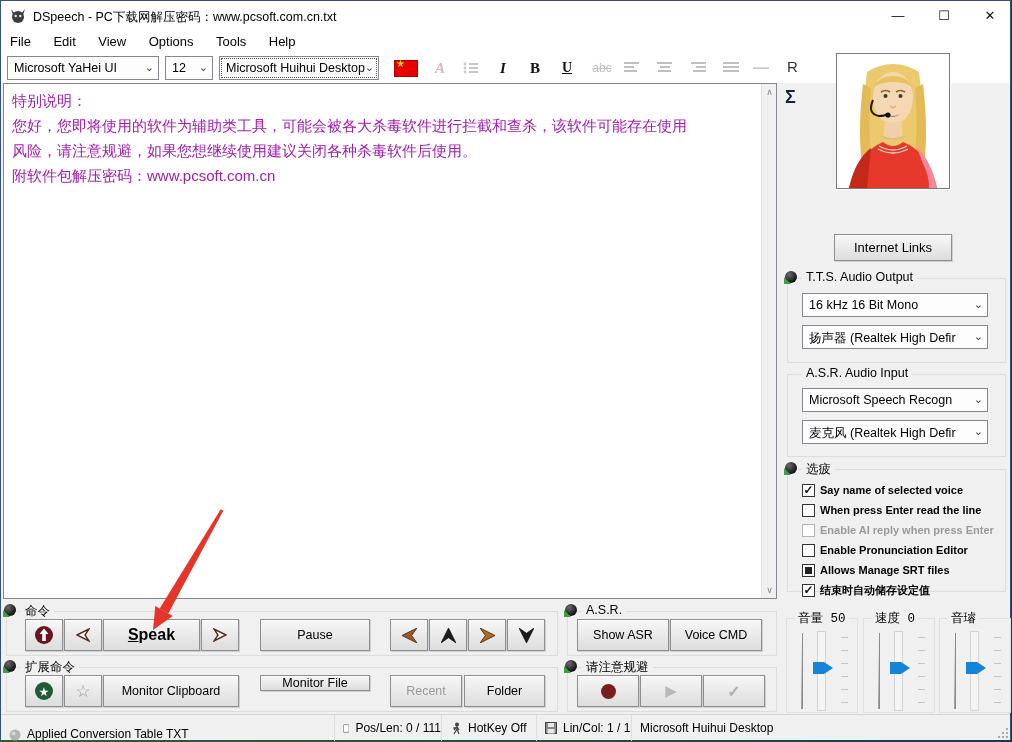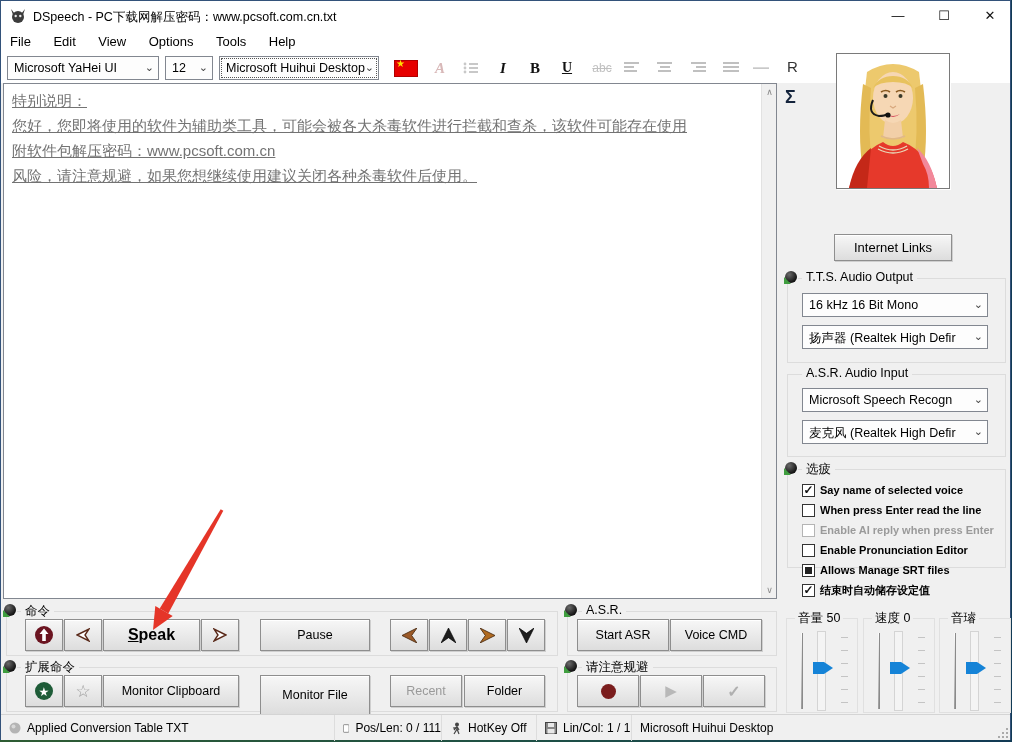--- a/index.html
+++ b/index.html
@@ -37,21 +37,21 @@
   .glyph-A { font-family:"Liberation Serif", serif; font-style:italic; font-weight:bold; font-size:15px; color:#d8b8b8; }
   .align-ic { width:16px; height:12px; display:block; }
   .align-ic rect { fill:#c0c0c0; }
   .list-ic rect { fill:#c8c8c8; } .list-ic circle { fill:#c8c8c8; }
 
   .r-label { left:786px; top:57px; font-size:15px; color:#333; }
   .sigma-label { left:784px; top:86px; font-size:18px; font-weight:bold; color:#14243c; }
 
   
   .editor { left:2px; top:82px; width:774px; height:516px; background:#fff; border:1px solid #828790; }
-  .editor-text { position:absolute; left:8px; top:4px; right:22px; font-size:15px; line-height:25px; color:#737373;text-decoration:underline; }
+  .editor-text { position:absolute; left:8px; top:4px; right:22px; font-size:15px; line-height:25px; color:#a21caf; }
   .scrollbar { position:absolute; right:0; top:0; width:15px; height:514px; background:#f0f0f0; border-left:1px solid #e2e2e2; }
   .sb-arrow { position:absolute; left:0; width:15px; height:16px; color:#8a8a8a; font-size:9px; text-align:center; line-height:16px; }
 
   
   .charbox { left:835px; top:52px; width:114px; height:136px; background:#fff; border:1px solid #7a7a7a; box-shadow:1px 1px 0 #fff; }
   .btn { position:absolute; background:linear-gradient(#f7f7f7,#ddd); border:1px solid #8e8e8e;
          box-shadow:inset 0 1px 0 #fff, 1px 1px 0 #cfcfcf; font-size:12.5px; color:#000;
          display:flex; align-items:center; justify-content:center; white-space:nowrap; }
   .btn.big-label { font-size:13px; }
   .btn.disabled { color:#9a9a9a; }
@@ -74,33 +74,33 @@
   .cbox.disabled { border-color:#b4b4b4; }
   .cblabel { font-size:11px; color:#000; white-space:nowrap;font-weight:bold; }
   .cbrow.disabled .cblabel { color:#9a9a9a; }
 
   
   .speak-label { display:block; font-size:16px; font-weight:bold; }
   .speak-label::first-letter { text-decoration:underline; }
   .tri { display:block; }
 
   
-  .sliderbox { position:absolute; border:1px solid #e0e0e0; width:72px; height:95px; }
+  .sliderbox { position:absolute; border:1px solid #e0e0e0; width:72px; height:95px;font-family:Liberation Mono, monospace; }
   .slider-label { position:absolute; top:-9px; left:8px; background:#f0f0f0; padding:0 3px; font-size:12.5px; color:#000; white-space:nowrap; }
   .s-line { position:absolute; left:14px; top:14px; width:2px; height:76px; background:linear-gradient(#fdfdfd,#9a9a9a); border-right:1px solid #8a8a8a; }
   .s-track { position:absolute; left:30px; top:12px; width:9px; height:80px; background:#f4f4f4; border:1px solid #d4d4d4; }
   .s-handle { position:absolute; left:26px; top:43px; width:20px; height:12px; background:#1583d7;
               clip-path:polygon(0 0,55% 0,100% 50%,55% 100%,0 100%); }
   .s-tick { position:absolute; left:54px; width:7px; height:1px; background:#c4c4c4; }
 
   
   .statusbar { left:0; top:713px; width:1009px; height:26px; background:#f0f0f0; border-top:1px solid #d4d4d4; }
   .sb-sec { position:absolute; top:0; height:26px; display:flex; align-items:center; gap:6px; padding-left:8px;
             border-left:1px solid #dddddd; font-size:12px; color:#000; white-space:nowrap; }
-  .sb-sec:first-child { border-left:none; }
+  .sb-sec:first-child { border-left:none;align-items:flex-end; }
   .grip { position:absolute; right:2px; bottom:2px; width:12px; height:12px;
           background:radial-gradient(circle at 3px 11px,#aaa 1px,transparent 1.5px),
                      radial-gradient(circle at 7px 11px,#aaa 1px,transparent 1.5px),
                      radial-gradient(circle at 11px 11px,#aaa 1px,transparent 1.5px),
                      radial-gradient(circle at 7px 7px,#aaa 1px,transparent 1.5px),
                      radial-gradient(circle at 11px 7px,#aaa 1px,transparent 1.5px),
                      radial-gradient(circle at 11px 3px,#aaa 1px,transparent 1.5px); }
 
   .annotation-arrow { left:120px; top:495px; width:130px; height:150px; pointer-events:none; z-index:50; }
 </style>
@@ -210,22 +210,22 @@
     </div>
   </div>
 
   <div class="abs r-label">R</div>
   <div class="abs sigma-label">Σ</div>
 
   <div class="abs editor">
     <div class="editor-text">
       <div>特别说明：</div>
       <div>您好，您即将使用的软件为辅助类工具，可能会被各大杀毒软件进行拦截和查杀，该软件可能存在使用</div>
+      <div>风险，请注意规避，如果您想继续使用建议关闭各种杀毒软件后使用。</div>
       <div>附软件包解压密码：www.pcsoft.com.cn</div>
-      <div>风险，请注意规避，如果您想继续使用建议关闭各种杀毒软件后使用。</div>
     </div>
     <div class="scrollbar">
       <div class="sb-arrow" style="top:0">∧</div>
       <div class="sb-arrow" style="bottom:0">∨</div>
     </div>
   </div>
 
   <div class="abs charbox">
     <svg width="112" height="134" viewBox="0 0 112 134">
       <rect width="112" height="134" fill="#ffffff"></rect>
@@ -274,21 +274,21 @@
     <div class="rp-combo" style="left:14px; top:13px; width:186px">
       <span>Microsoft Speech Recogn</span>
       <span class="chev">⌄</span>
     </div>
     <div class="rp-combo" style="left:14px; top:45px; width:186px">
       <span>麦克风 (Realtek High Defir</span>
       <span class="chev">⌄</span>
     </div>
   </div>
 
-  <div class="groupbox" style="left:786px; top:468px; width:219px; height:99px">
+  <div class="groupbox" style="left:786px; top:468px; width:219px; height:123px">
     <div class="gb-icon">
           <div class="sphere"></div>
         </div>
     <div class="gb-label">选疲</div>
     <div class="cbrow" style="top:11px">
       <span class="cbox checked"></span>
       <span class="cblabel">Say name of selected voice</span>
     </div>
     <div class="cbrow" style="top:31px">
       <span class="cbox"></span>
@@ -367,31 +367,31 @@
     <div class="btn" style="left:18px; top:7px; width:38px; height:32px">
       <svg width="20" height="20" viewBox="0 0 20 20">
         <circle cx="10" cy="10" r="9" fill="#1e5c38"></circle>
         <text x="10" y="14.5" text-anchor="middle" font-size="12" fill="#fff">★</text>
       </svg>
     </div>
     <div class="btn" style="left:57px; top:7px; width:38px; height:32px">
       <span style="color:#9a9a9a; font-size:17px">☆</span>
     </div>
     <div class="btn" style="left:96px; top:7px; width:136px; height:32px">Monitor Clipboard</div>
-    <div class="btn" style="left:253px; top:7px; width:110px; height:40px">Monitor File</div>
+    <div class="btn" style="left:253px; top:7px; width:110px; height:16px">Monitor File</div>
     <div class="btn disabled" style="left:383px; top:7px; width:72px; height:32px">Recent</div>
     <div class="btn" style="left:457px; top:7px; width:81px; height:32px">Folder</div>
   </div>
 
   <div class="groupbox" style="left:566px; top:610px; width:210px; height:45px">
     <div class="gb-icon">
           <div class="sphere"></div>
         </div>
     <div class="gb-label">A.S.R.</div>
-    <div class="btn" style="left:9px; top:7px; width:92px; height:32px">Start ASR</div>
+    <div class="btn" style="left:9px; top:7px; width:92px; height:32px">Show ASR</div>
     <div class="btn" style="left:102px; top:7px; width:92px; height:32px">Voice CMD</div>
   </div>
 
   <div class="groupbox" style="left:566px; top:666px; width:210px; height:45px">
     <div class="gb-icon">
           <div class="sphere"></div>
         </div>
     <div class="gb-label">请注意规避</div>
     <div class="btn" style="left:9px; top:7px; width:62px; height:32px">
       <span style="width:15px; height:15px; border-radius:50%; background:#7a1d1d; display:block"></span>

